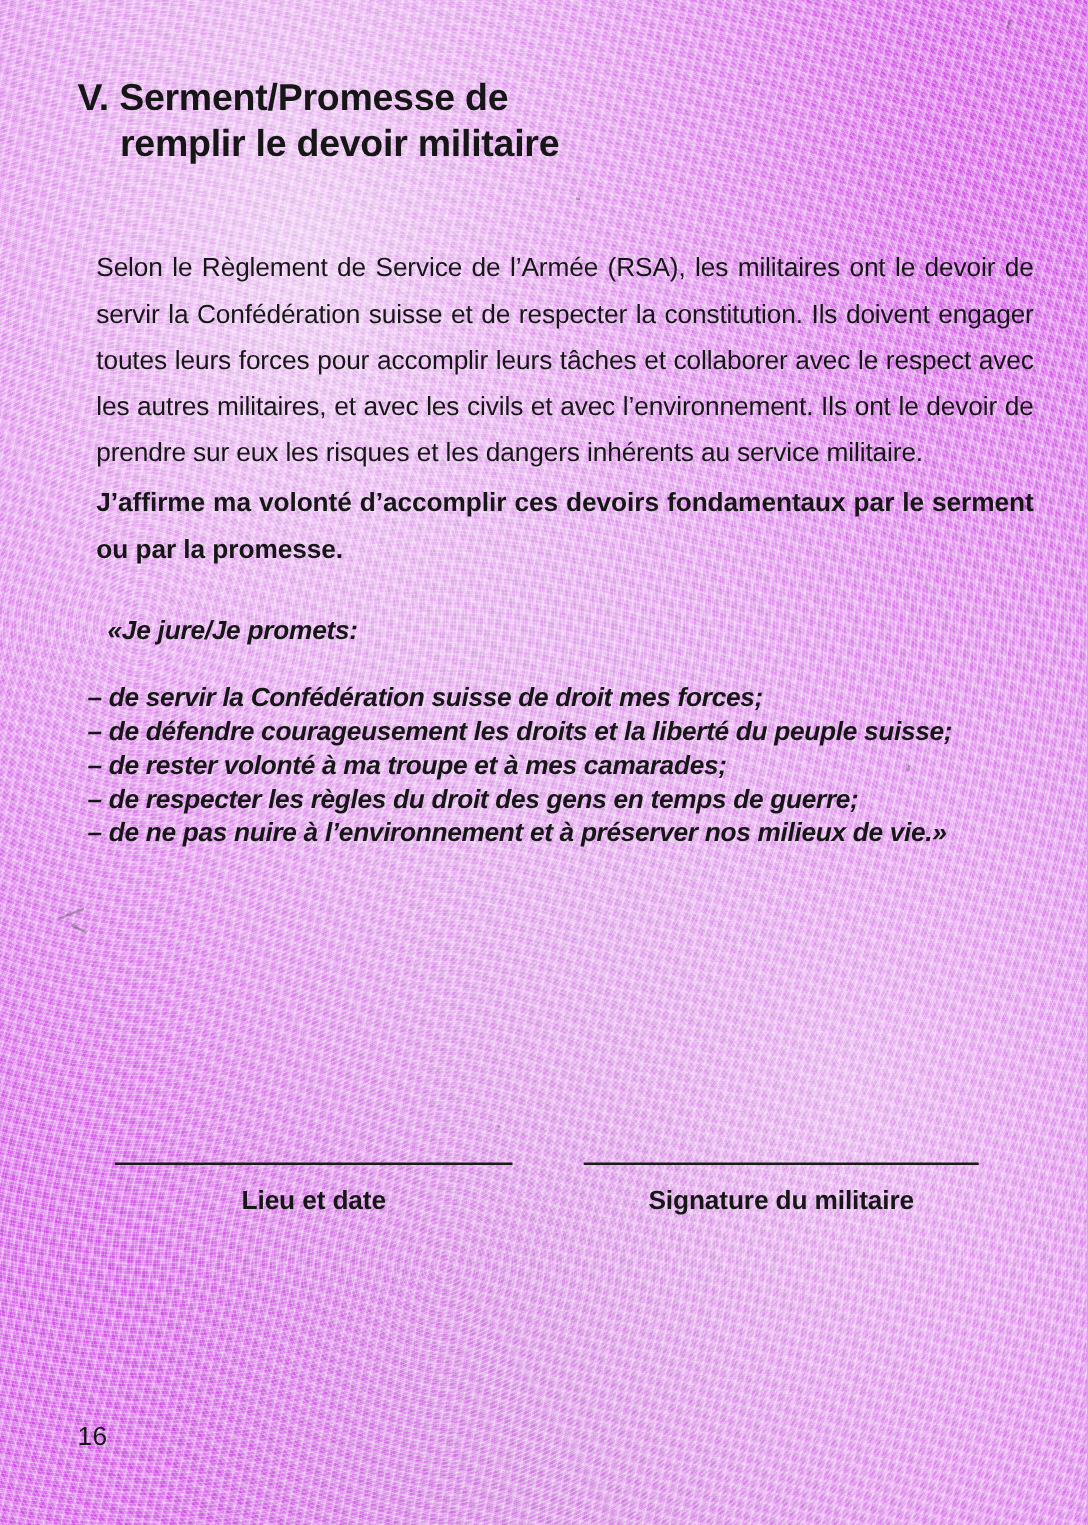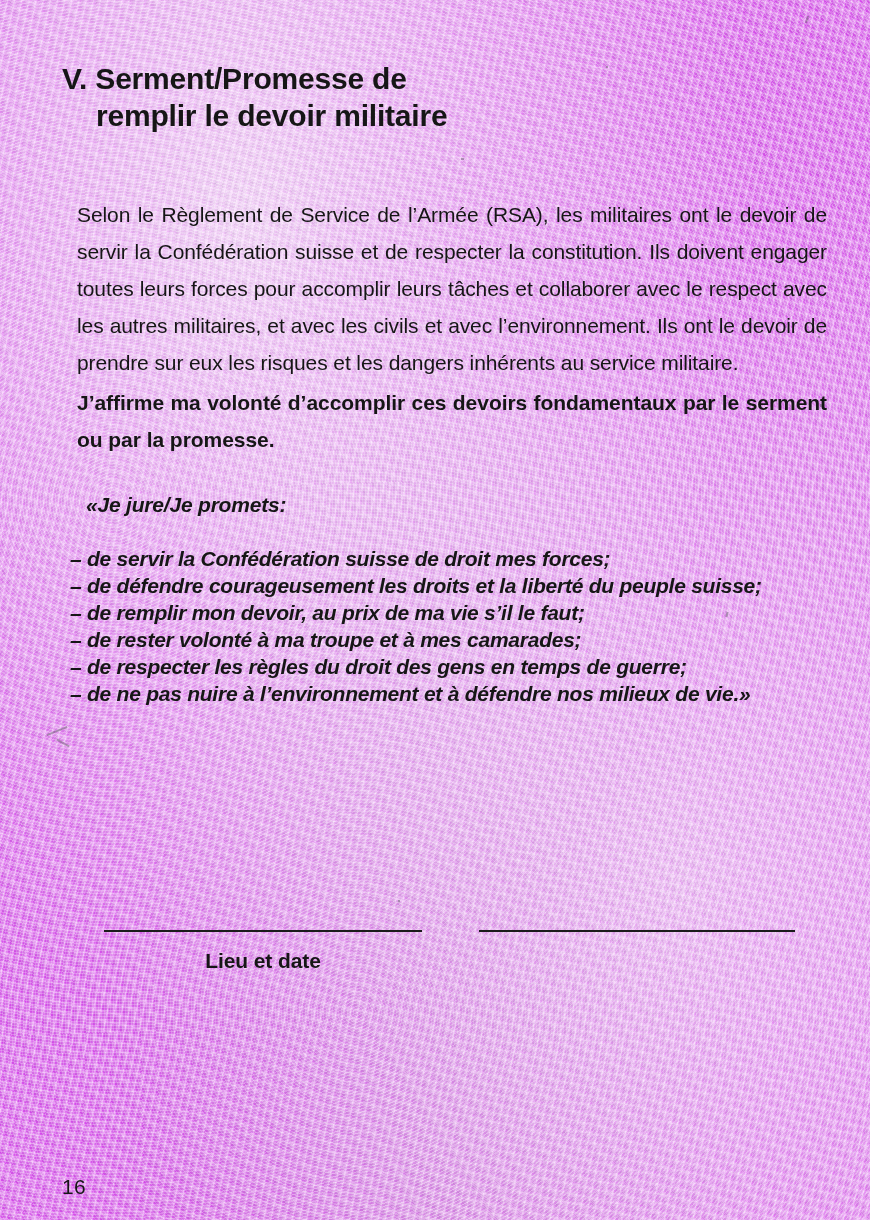--- a/index.html
+++ b/index.html
@@ -129,21 +129,21 @@
   }
   .oath-list li {
     line-height: 27px;
     white-space: nowrap;
   }
 
   
   .sig-area {
     position: absolute;
     top: 930px;
-    left: 16px;
+    left: 4px;
     width: 778px;
     height: 70px;
   }
   .sig-field {
     position: absolute;
     top: 0;
   }
   .sig-field.left  { left: 88px;  width: 318px; }
   .sig-field.right { left: 463px; width: 316px; }
   .sig-rule {
@@ -159,21 +159,20 @@
     letter-spacing: -0.1px;
   }
 
   
   .page-number {
     position: absolute;
     left: 62px;
     top: 1138px;
     font-size: 21px;
     letter-spacing: 0.3px;
-    margin-top: 37px;
   }
 </style>
 </head>
 <body>
 
 <div class="page">
 
   <div class="paper-grain"></div>
   <div class="paper-grain2"></div>
 
@@ -197,33 +196,33 @@
 
     <p id="intro-para" class="para intro">Selon le Règlement de Service de l’Armée (RSA), les militaires ont le devoir de servir la Confédération suisse et de respecter la constitution. Ils doivent engager toutes leurs forces pour accomplir leurs tâches et collaborer avec le respect avec les autres militaires, et avec les civils et avec l’environnement. Ils ont le devoir de prendre sur eux les risques et les dangers inhérents au service militaire.</p>
 
     <p id="affirm-para" class="para affirm">J’affirme ma volonté d’accomplir ces devoirs fondamentaux par le serment ou par la promesse.</p>
 
     <div class="oath">
       <p class="oath-lead">«Je jure/Je promets:</p>
       <ul class="oath-list">
         <li>– de servir la Confédération suisse de droit mes forces;</li>
         <li>– de défendre courageusement les droits et la liberté du peuple suisse;</li>
-        <li>– de remplir mon devoir, au prix de ma vie s’il le faut;</li>
         <li>– de rester volonté à ma troupe et à mes camarades;</li>
         <li>– de respecter les règles du droit des gens en temps de guerre;</li>
-        <li>– de ne pas nuire à l’environnement et à défendre nos milieux de vie.»</li>
+        <li>– de ne pas nuire à l’environnement et à préserver nos milieux de vie.»</li>
       </ul>
     </div>
 
     <div class="sig-area">
       <div class="sig-field left">
         <div class="sig-rule"></div>
         <div class="sig-label">Lieu et date</div>
       </div>
       <div class="sig-field right">
         <div class="sig-rule"></div>
+        <div class="sig-label">Signature du militaire</div>
       </div>
     </div>
 
     <div class="page-number">16</div>
 
   </div>
 </div>
 
 </body></html>

